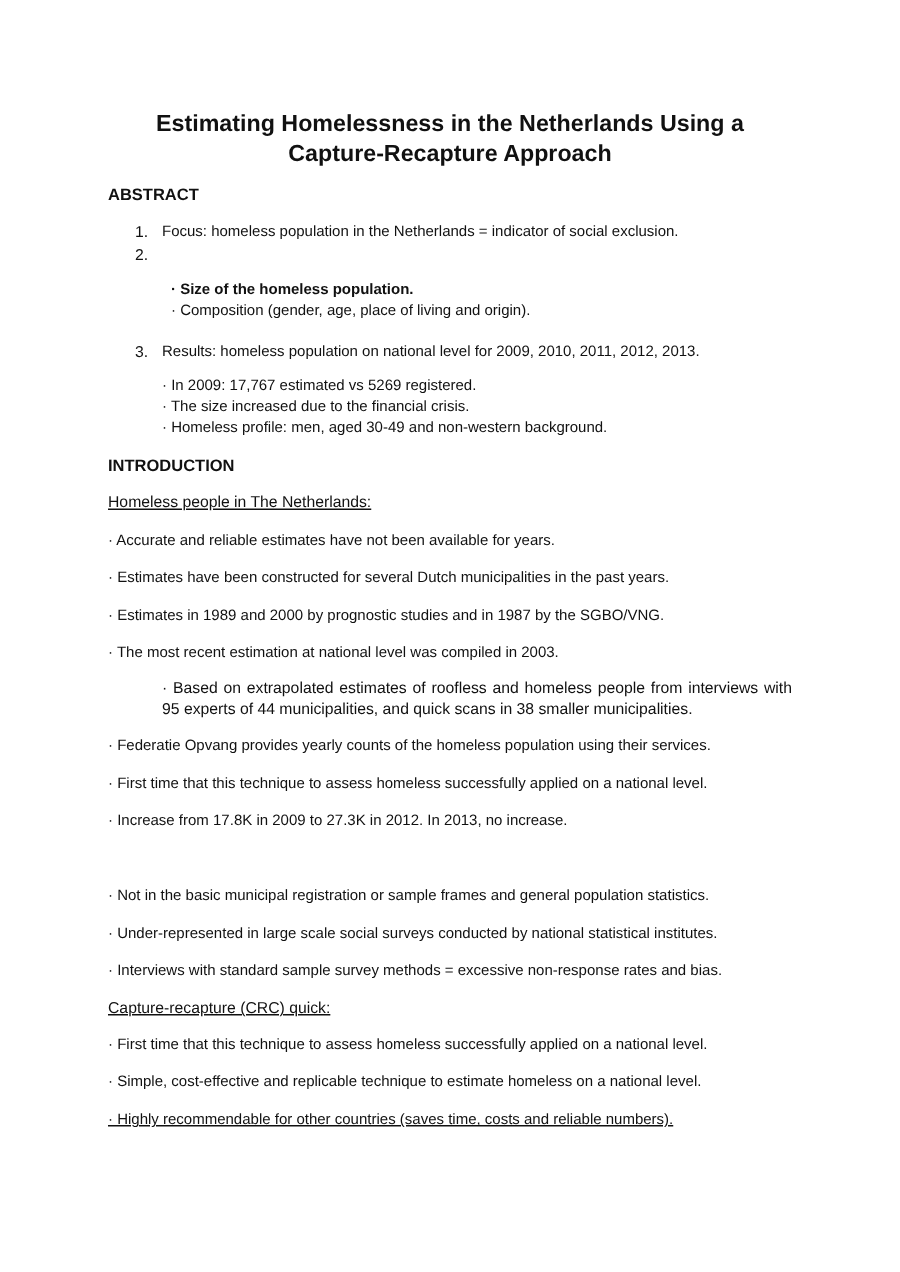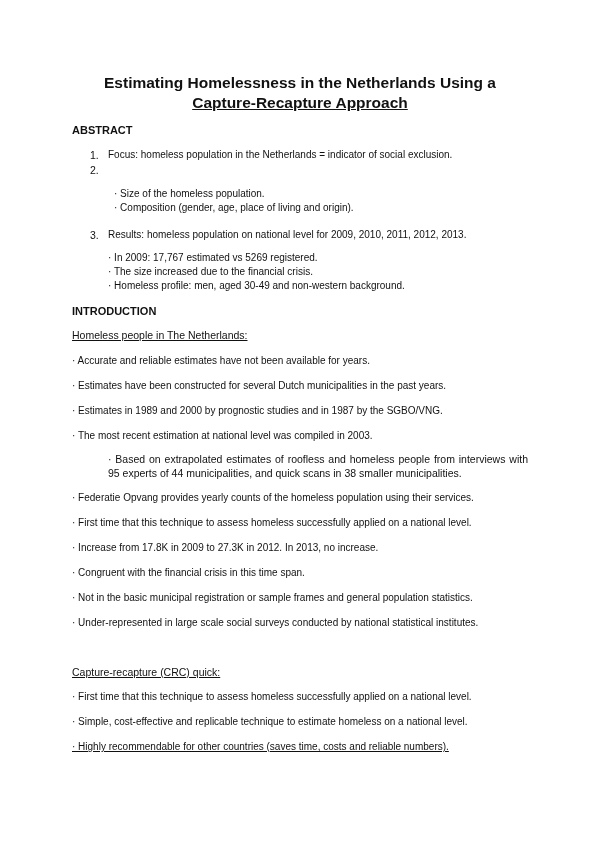--- a/index.html
+++ b/index.html
@@ -64,30 +64,30 @@
       line-height: 14px;
       text-align: justify;
     }
   </style>
 </head>
 <body>
 
 <div class="page">
 
   <div class="title" style="top:73px;">Estimating Homelessness in the Netherlands Using a</div>
-  <div class="title" style="top:93px;text-decoration:underline;">Capture-Recapture Approach</div>
+  <div class="title" style="top:93px;">Capture-Recapture Approach</div>
 
   <div class="heading" style="top:123px;">ABSTRACT</div>
 
   <div class="num" style="left:90px; top:148px;">1.</div>
   <div class="line" style="left:108px; top:148px;">Focus: homeless population in the Netherlands = indicator of social exclusion.</div>
 
   <div class="num" style="left:90px; top:163px;">2.</div>
 
-  <div class="line" style="left:114px; top:187px;">· Size of the homeless population.</div>
+  <div class="line" style="left:114px; top:187px;font-weight:bold;">· Size of the homeless population.</div>
   <div class="line" style="left:114px; top:201px;">· Composition (gender, age, place of living and origin).</div>
 
   <div class="num" style="left:90px; top:228px;">3.</div>
   <div class="line" style="left:108px; top:228px;">Results: homeless population on national level for 2009, 2010, 2011, 2012, 2013.</div>
 
   <div class="line" style="left:108px; top:251px;">· In 2009: 17,767 estimated vs 5269 registered.</div>
   <div class="line" style="left:108px; top:265px;">· The size increased due to the financial crisis.</div>
   <div class="line" style="left:108px; top:279px;">· Homeless profile: men, aged 30-49 and non-western background.</div>
 
   <div class="heading" style="top:304px;">INTRODUCTION</div>
@@ -97,23 +97,23 @@
   <div class="line" style="left:72px; top:354px;">· Accurate and reliable estimates have not been available for years.</div>
   <div class="line" style="left:72px; top:379px;">· Estimates have been constructed for several Dutch municipalities in the past years.</div>
   <div class="line" style="left:72px; top:404px;">· Estimates in 1989 and 2000 by prognostic studies and in 1987 by the SGBO/VNG.</div>
   <div class="line" style="left:72px; top:429px;">·  The most recent estimation at national level was compiled in 2003.</div>
 
   <div class="para" style="top:452px;">· Based on extrapolated estimates of roofless and homeless people from interviews with 95 experts of 44 municipalities, and quick scans in 38 smaller municipalities.</div>
 
   <div class="line" style="left:72px; top:491px;">· Federatie Opvang provides yearly counts of the homeless population using their services.</div>
   <div class="line" style="left:72px; top:516px;">· First time that this technique to assess homeless successfully applied on a national level.</div>
   <div class="line" style="left:72px; top:541px;">· Increase from 17.8K in 2009 to 27.3K in 2012. In 2013, no increase.</div>
-  <div class="line" style="left:72px; top:566px;">· Congruent with the financial crisis in this time span.</div>
   <div class="line" style="left:72px; top:591px;">· Not in the basic municipal registration or sample frames and general population statistics.</div>
   <div class="line" style="left:72px; top:616px;">· Under-represented in large scale social surveys conducted by national statistical institutes.</div>
+  <div class="line" style="left:72px; top:641px;">· Interviews with standard sample survey methods = excessive non-response rates and bias.</div>
 
   <div class="subhead" style="top:665px;">Capture-recapture (CRC) quick:</div>
 
   <div class="line" style="left:72px; top:690px;">· First time that this technique to assess homeless successfully applied on a national level.</div>
   <div class="line" style="left:72px; top:715px;">· Simple, cost-effective and replicable technique to estimate homeless on a national level.</div>
   <div class="line" style="left:72px; top:740px;text-decoration:underline;">· Highly recommendable for other countries (saves time, costs and reliable numbers).</div>
 
 </div>
 
 </body></html>

